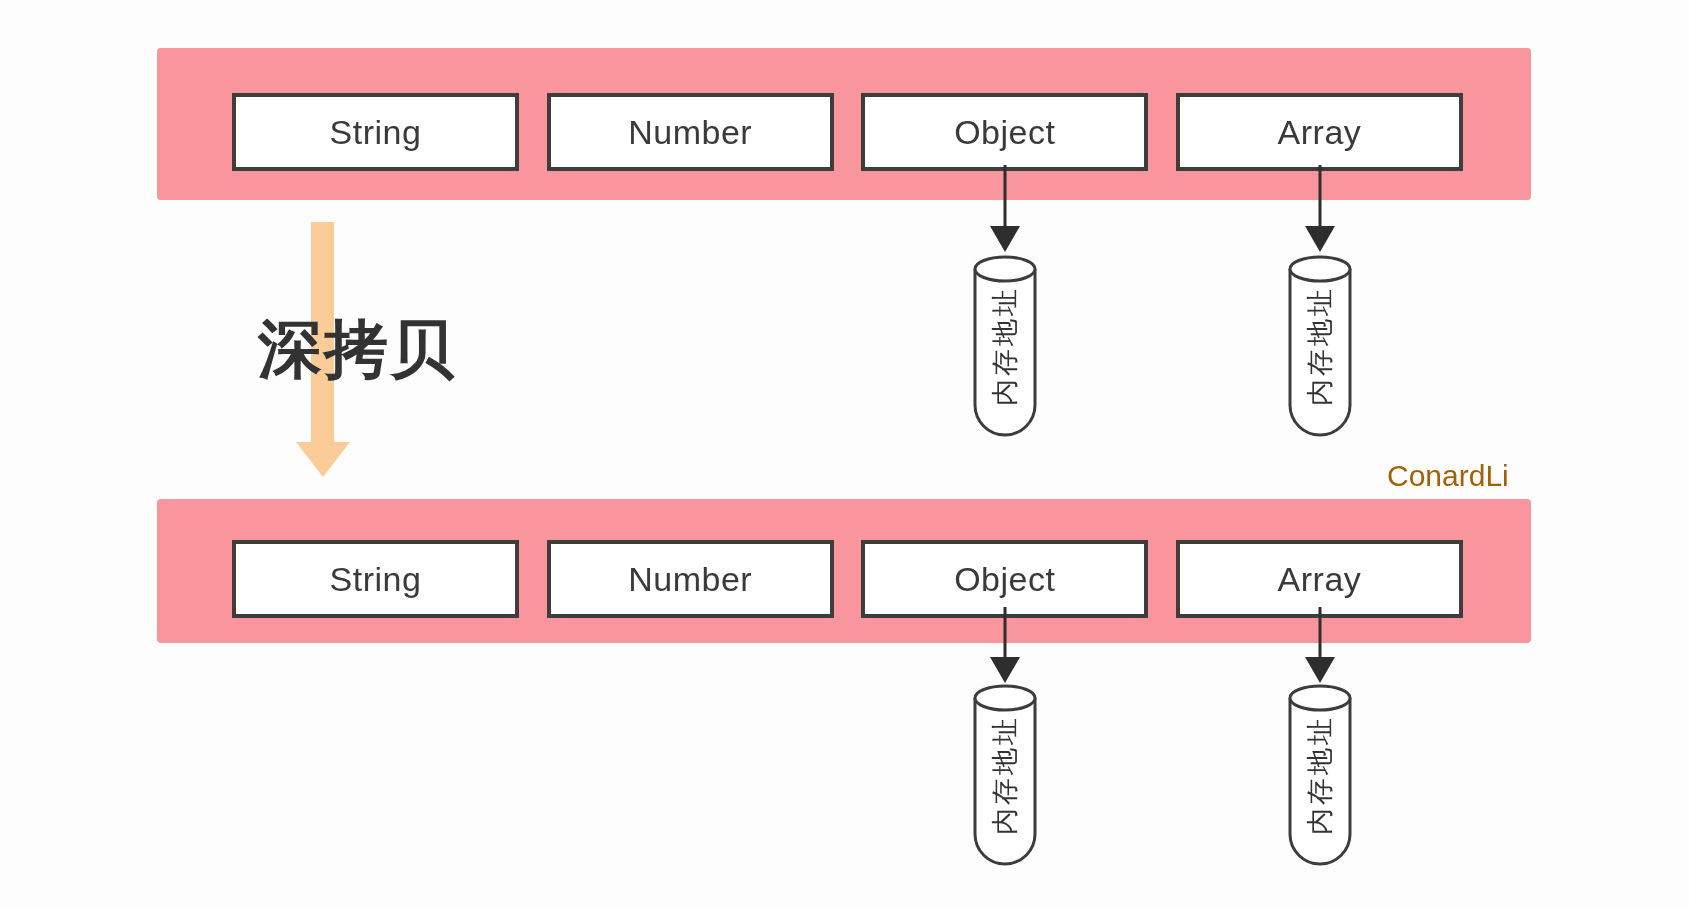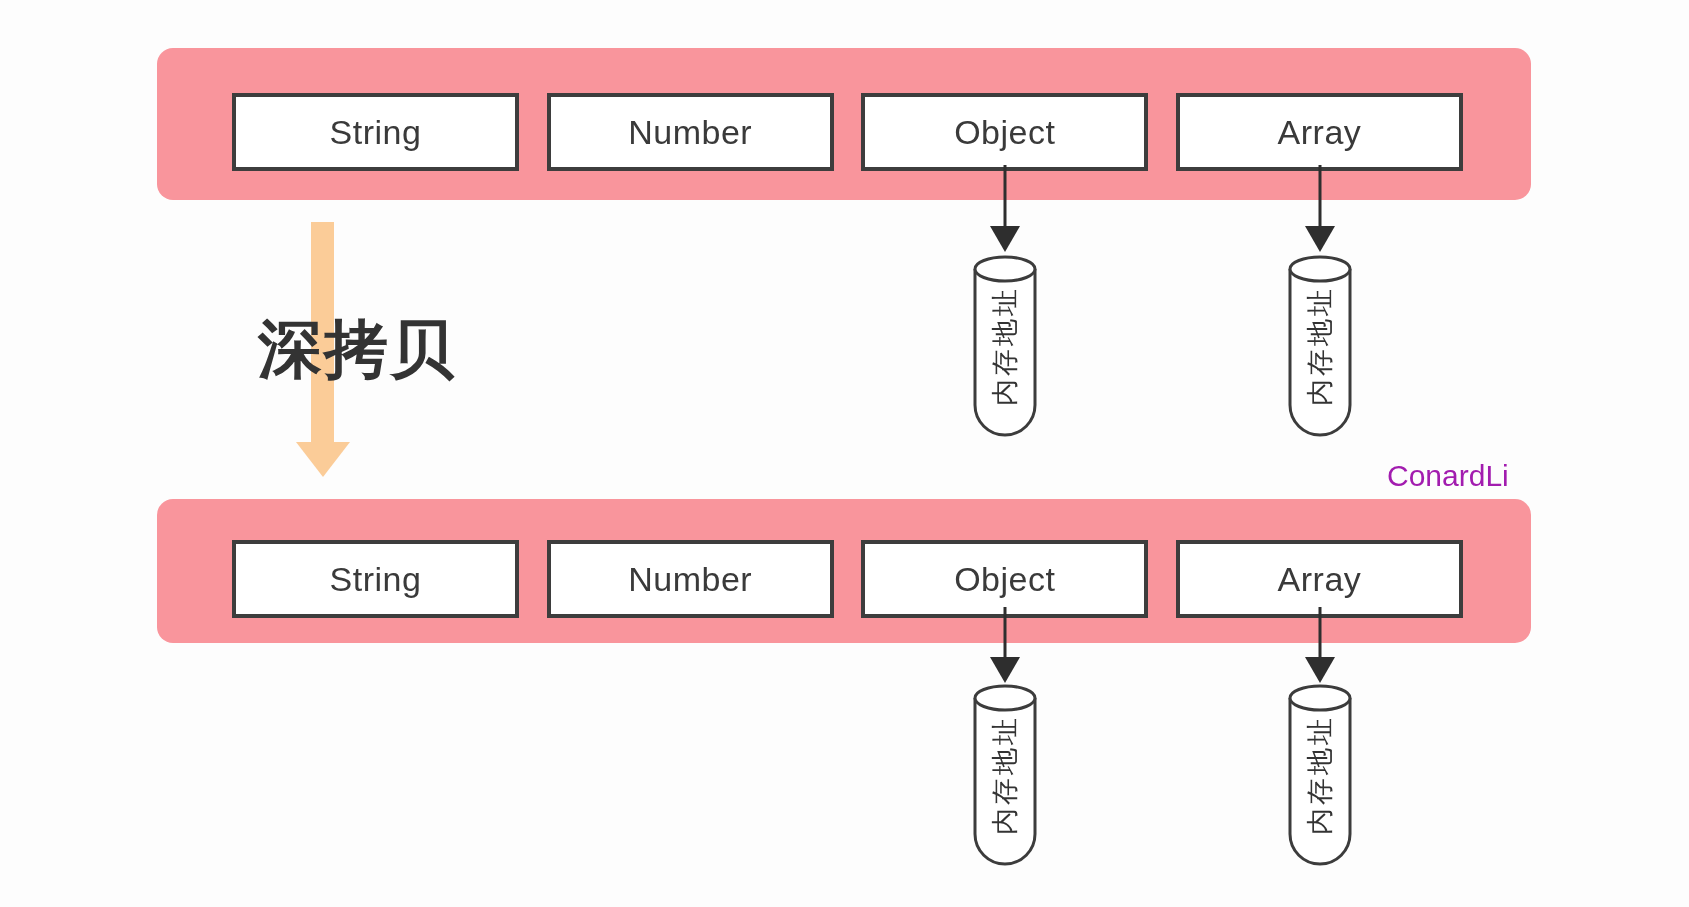--- a/index.html
+++ b/index.html
@@ -7,21 +7,21 @@
   body { font-family:"Liberation Sans","DejaVu Sans",sans-serif; }
 
   #canvas {
     position:relative; width:1689px; height:907px;
     background:#fdfdfd; overflow:hidden;
   }
 
   
   .type-bar {
     position:absolute; left:157px; width:1374px;
-    background:#F9959C; border-radius:16px;
+    background:#F9959C; border-radius:4px;
     display:flex; align-items:center; justify-content:space-between;
     padding:16px 68px 0 75px;
   }
   #top-bar    { top:48px;  height:152px; }
   #bottom-bar { top:499px; height:144px; }
 
   .type-box {
     width:287px; height:78px; background:#ffffff;
     border:4px solid #3d3d3d;
     display:flex; align-items:center; justify-content:center;
@@ -78,21 +78,21 @@
     border-top:35px solid #FBCC98;
   }
   #copy-label {
     position:absolute; left:258px; top:316px;
     font-size:64px; font-weight:bold; color:#333333;
     letter-spacing:2px; line-height:1.05;
   }
 
   #watermark {
     position:absolute; left:1387px; top:459px;
-    font-size:30px; color:#a21caf;
+    font-size:30px; color:#a16207;
   }
 </style>
 </head>
 <body>
 
 <div id="canvas">
 
   <div class="type-bar" id="top-bar">
     <div class="type-box">String</div>
     <div class="type-box">Number</div>

